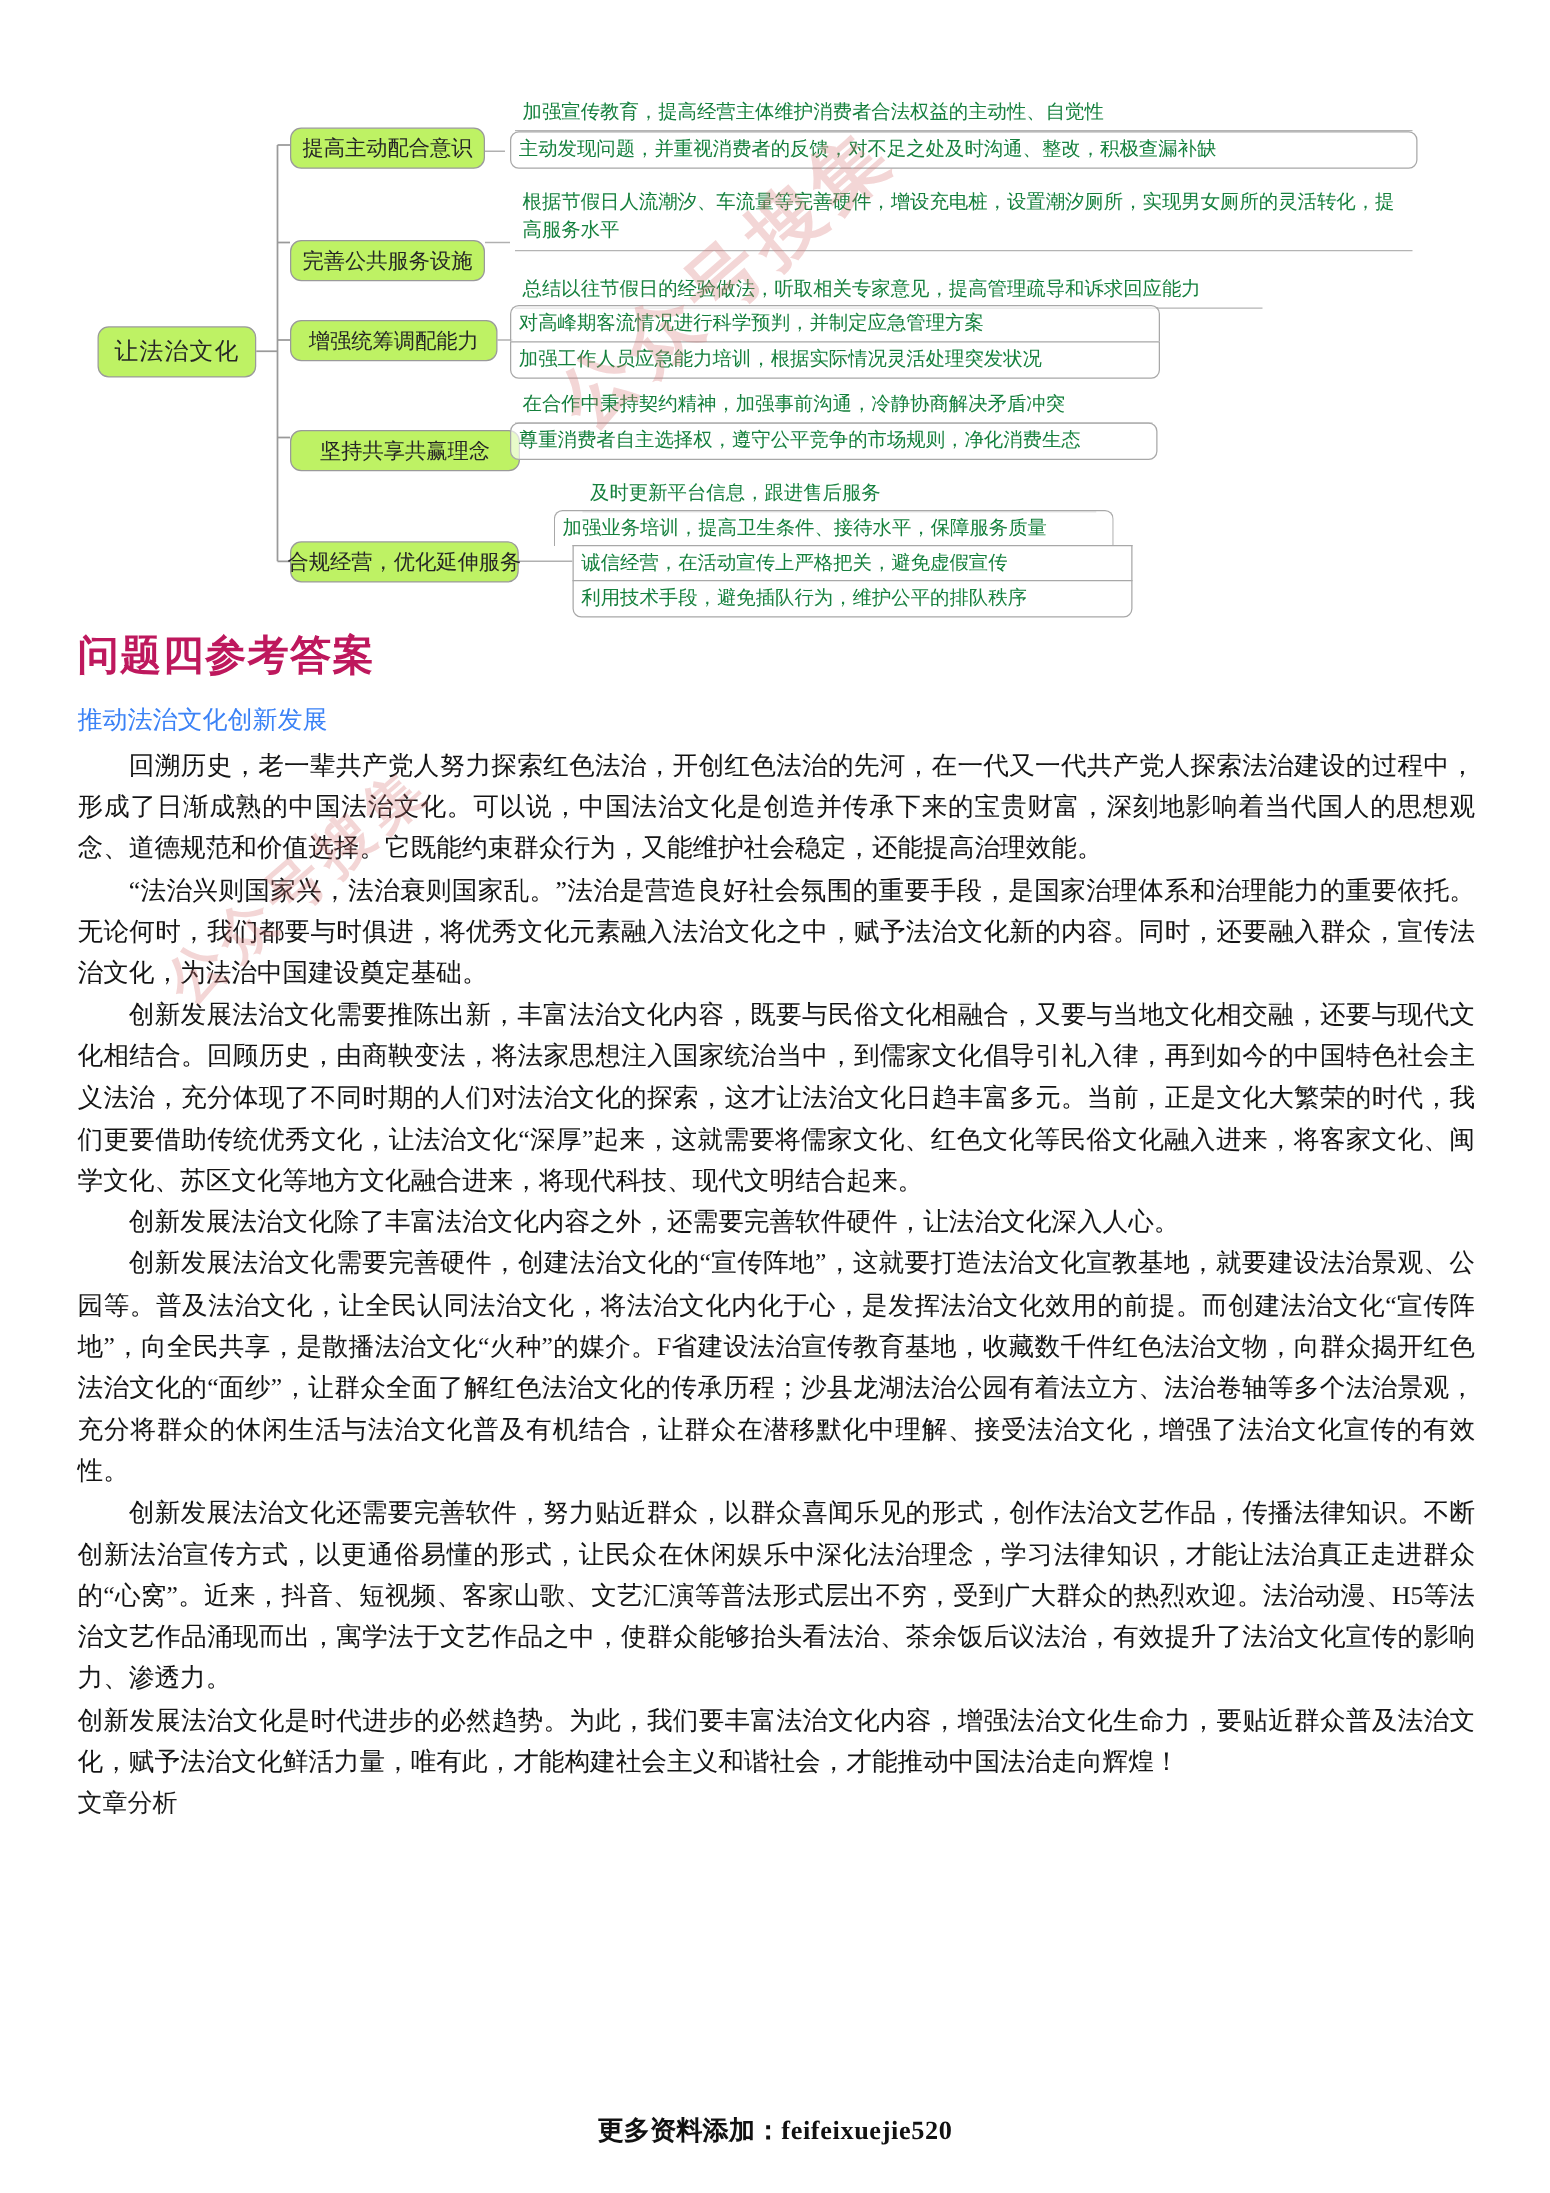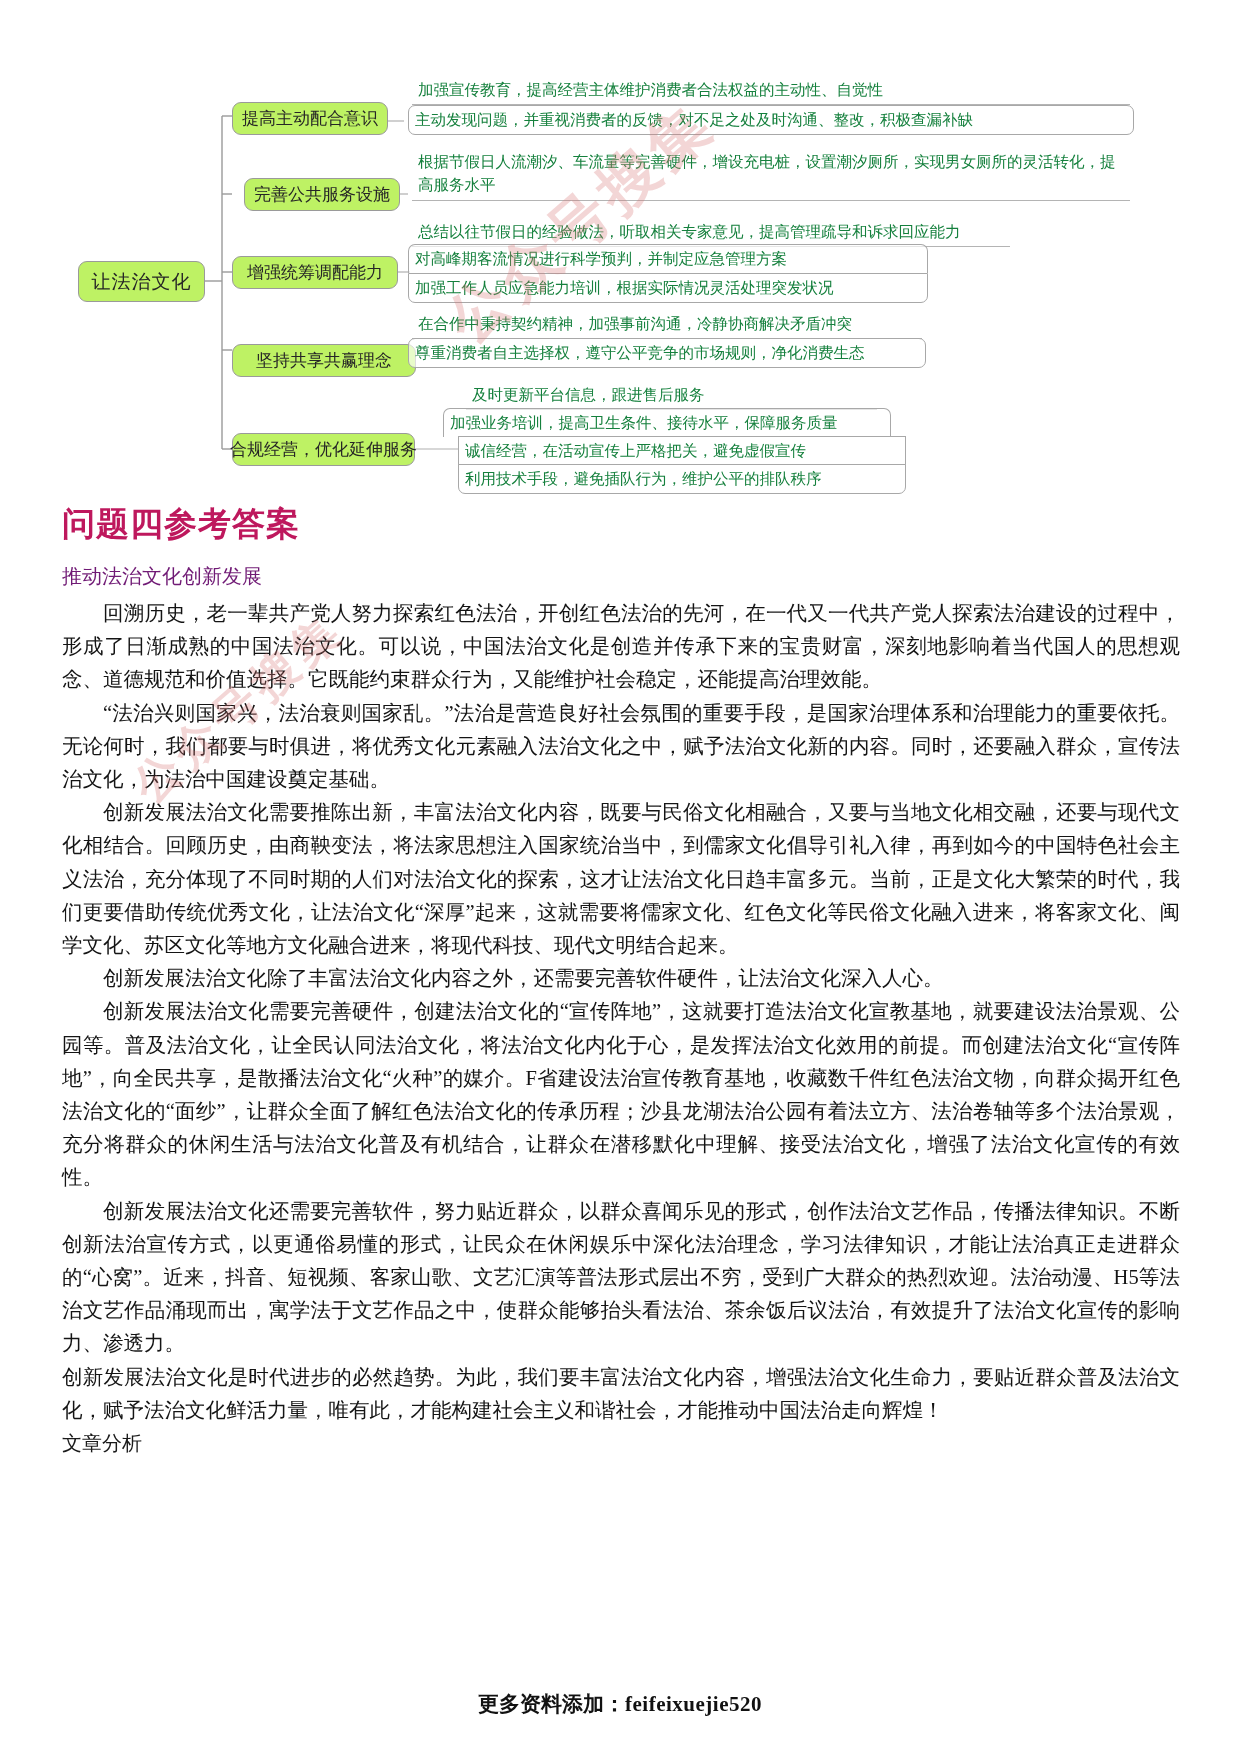--- a/index.html
+++ b/index.html
@@ -108,21 +108,21 @@
     font-size: 33px;
     font-weight: 700;
     margin: 4px 0 14px 0;
     letter-spacing: 1px;
     color: #be185d;
   }
   .subtitle {
     font-size: 20px;
     margin: 0 0 6px 0;
     line-height: 1.5;
-    color: #701a75;
+    color: #3b82f6;
   }
   p.para {
     font-size: 20.5px;
     line-height: 1.62;
     margin: 0;
     text-align: justify;
     text-justify: inter-ideograph;
     color: #141414;
   }
   p.indent { text-indent: 2em; }
@@ -186,21 +186,21 @@
   <div class="node" style="left:232px; top:102px; width:156px; height:33px;">
     <span>提高主动配合意识</span>
   </div>
   <div class="leaf underline" style="left:412px; top:76px; width:718px;">
     <span>加强宣传教育，提高经营主体维护消费者合法权益的主动性、自觉性</span>
   </div>
   <div class="leaf boxed" style="left:408px; top:105px; width:726px;">
     <span>主动发现问题，并重视消费者的反馈，对不足之处及时沟通、整改，积极查漏补缺</span>
   </div>
 
-  <div class="node" style="left:232px; top:178px; width:156px; height:33px;margin-left:12px;">
+  <div class="node" style="left:232px; top:192px; width:156px; height:33px;">
     <span>完善公共服务设施</span>
   </div>
   <div class="leaf underline twoline" style="left:412px; top:148px; width:718px;">
     <span>根据节假日人流潮汐、车流量等完善硬件，增设充电桩，设置潮汐厕所，实现男女厕所的灵活转化，提高服务水平</span>
   </div>
 
   <div class="node" style="left:232px; top:256px; width:166px; height:33px;">
     <span>增强统筹调配能力</span>
   </div>
   <div class="leaf underline" style="left:412px; top:218px; width:598px;">

